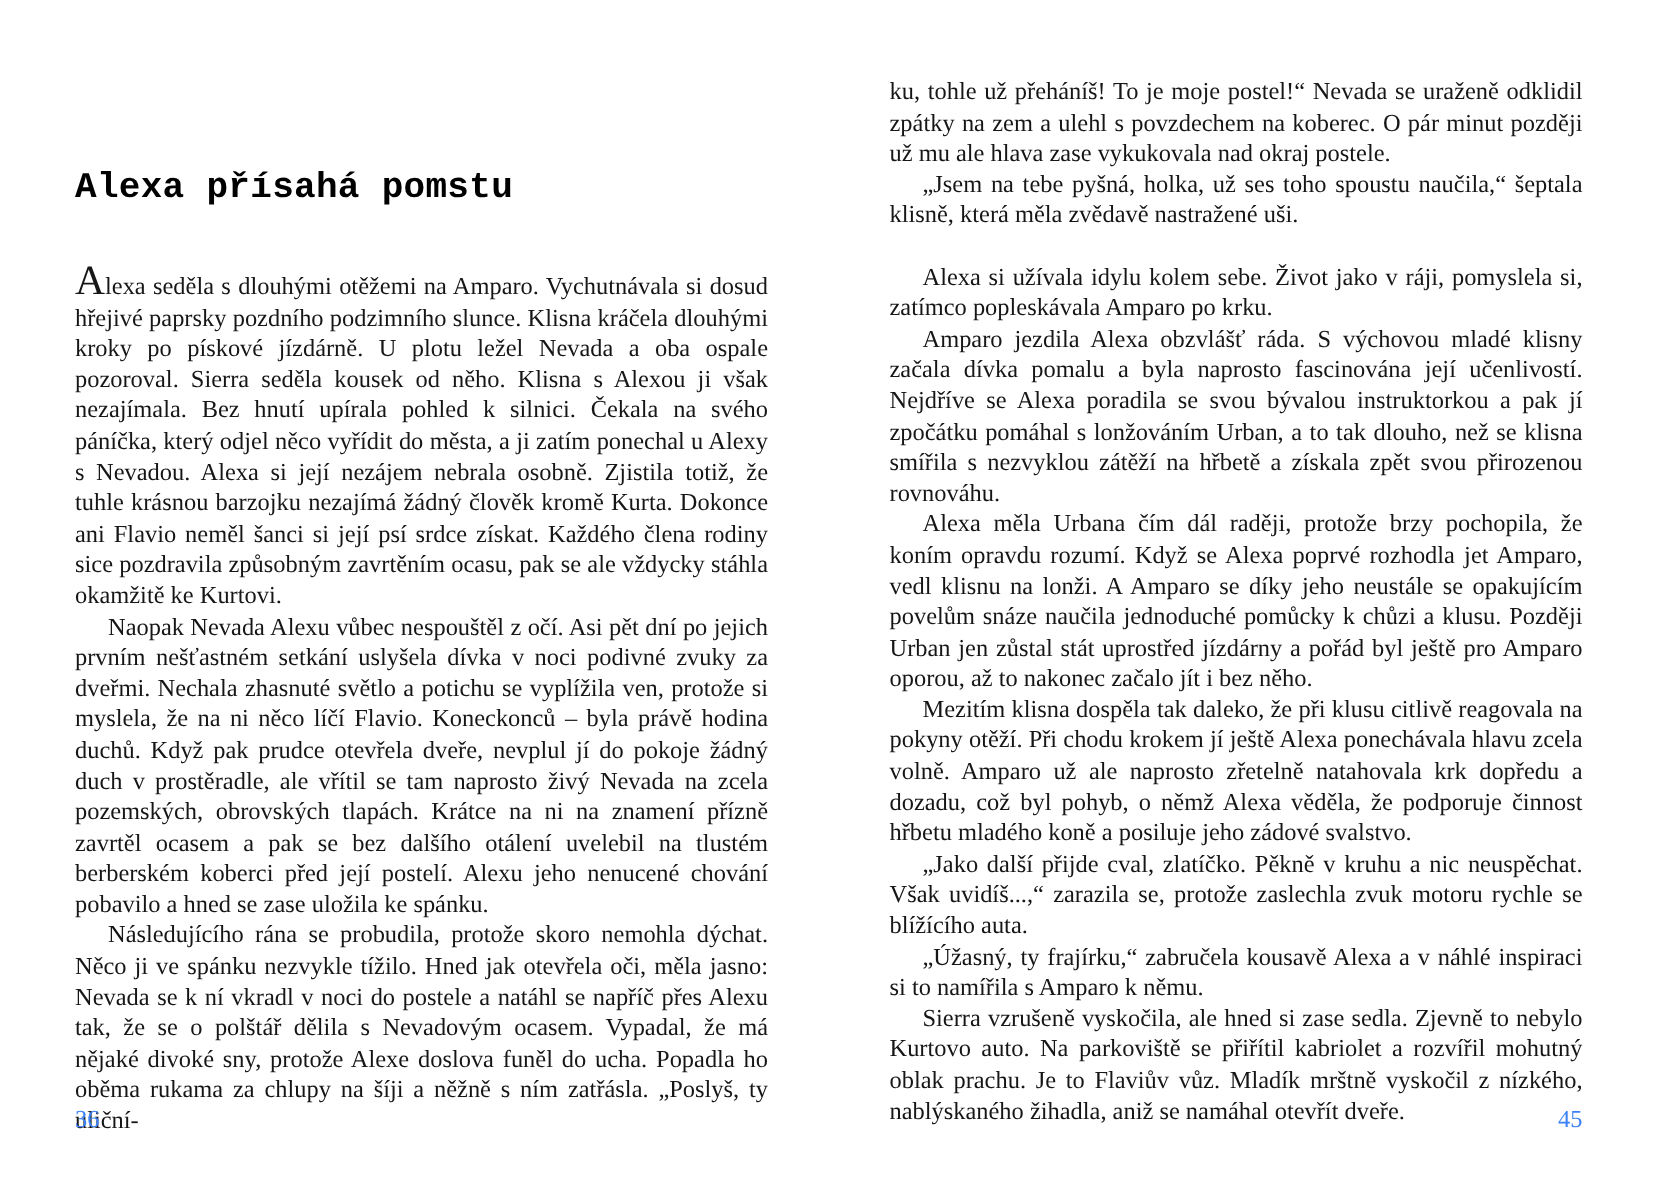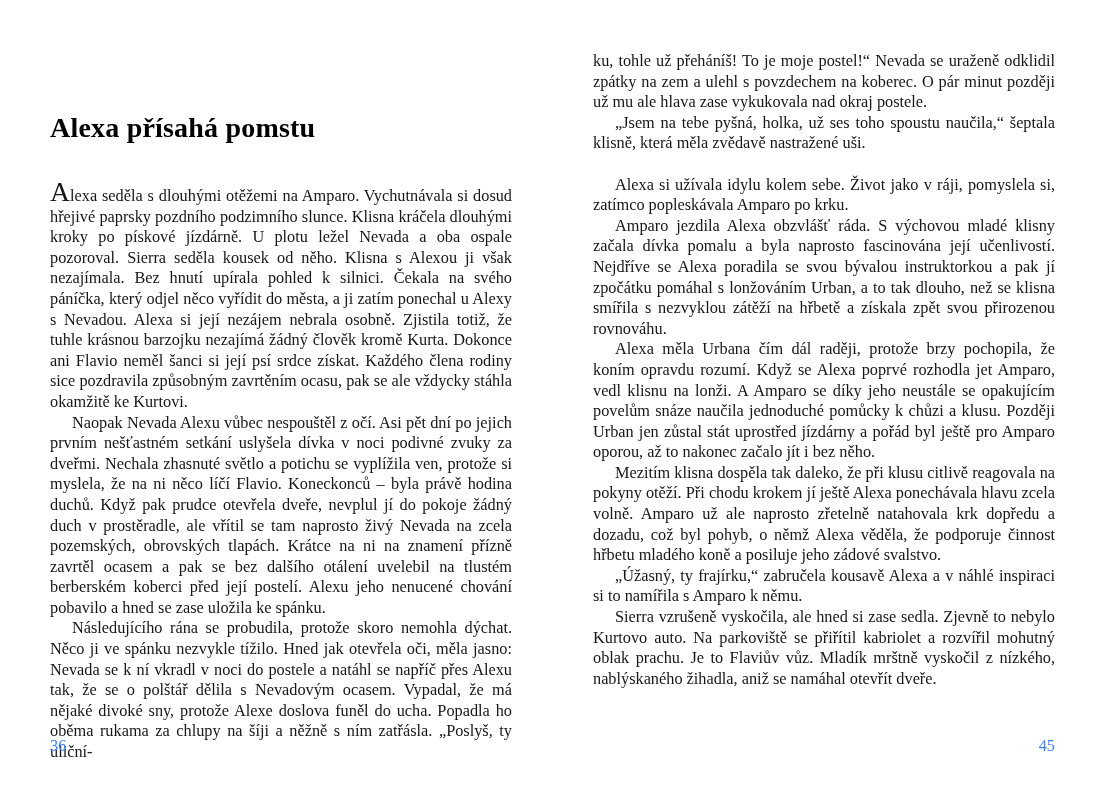--- a/index.html
+++ b/index.html
@@ -19,23 +19,23 @@
   }
   .page {
     position: absolute;
     top: 0;
     width: 462px;
     height: 632px;
   }
   .page-left  { left: 50px; }
   .page-right { left: 593px; }
   .chapter-title {
-    font-family: Liberation Serif, serif;
+    font-family: Liberation Mono, monospace;
     font-weight: 700;
-    font-size: 28px;
+    font-size: 24px;
     color: #000000;
     margin-top: 112px;
     margin-bottom: 42px;
     letter-spacing: 0.2px;
   }
   .body-text p {
     font-size: 16.3px;
     line-height: 20.6px;
     text-align: justify;
     color: #161616;
@@ -72,19 +72,20 @@
   </div>
 
   <div class="page page-right">
     <div class="body-text">
       <p>ku, tohle už přeháníš! To je moje postel!“ Nevada se uraženě odklidil zpátky na zem a ulehl s povzdechem na koberec. O pár minut později už mu ale hlava zase vykukovala nad okraj postele.</p>
       <p class="p-indent">„Jsem na tebe pyšná, holka, už ses toho spoustu naučila,“ šeptala klisně, která měla zvědavě nastražené uši.</p>
       <p class="p-indent scene-break">Alexa si užívala idylu kolem sebe. Život jako v ráji, pomyslela si, zatímco popleskávala Amparo po krku.</p>
       <p class="p-indent">Amparo jezdila Alexa obzvlášť ráda. S výchovou mladé klisny začala dívka pomalu a byla naprosto fascinována její učenlivostí. Nejdříve se Alexa poradila se svou bývalou instruktorkou a pak jí zpočátku pomáhal s lonžováním Urban, a to tak dlouho, než se klisna smířila s nezvyklou zátěží na hřbetě a získala zpět svou přirozenou rovnováhu.</p>
       <p class="p-indent">Alexa měla Urbana čím dál raději, protože brzy pochopila, že koním opravdu rozumí. Když se Alexa poprvé rozhodla jet Amparo, vedl klisnu na lonži. A Amparo se díky jeho neustále se opakujícím povelům snáze naučila jednoduché pomůcky k chůzi a klusu. Později Urban jen zůstal stát uprostřed jízdárny a pořád byl ještě pro Amparo oporou, až to nakonec začalo jít i bez něho.</p>
       <p class="p-indent">Mezitím klisna dospěla tak daleko, že při klusu citlivě reagovala na pokyny otěží. Při chodu krokem jí ještě Alexa ponechávala hlavu zcela volně. Amparo už ale naprosto zřetelně natahovala krk dopředu a dozadu, což byl pohyb, o němž Alexa věděla, že podporuje činnost hřbetu mladého koně a posiluje jeho zádové svalstvo.</p>
+      <p class="p-indent">„Jako další přijde cval, zlatíčko. Pěkně v kruhu a nic neuspěchat. Však uvidíš...,“ zarazila se, protože zaslechla zvuk motoru rychle se blížícího auta.</p>
       <p class="p-indent">„Úžasný, ty frajírku,“ zabručela kousavě Alexa a v náhlé inspiraci si to namířila s Amparo k němu.</p>
       <p class="p-indent">Sierra vzrušeně vyskočila, ale hned si zase sedla. Zjevně to nebylo Kurtovo auto. Na parkoviště se přiřítil kabriolet a rozvířil mohutný oblak prachu. Je to Flaviův vůz. Mladík mrštně vyskočil z nízkého, nablýskaného žihadla, aniž se namáhal otevřít dveře.</p>
     </div>
     <div class="page-number page-number-right">45</div>
   </div>
 
 </div>
 
 </body></html>

